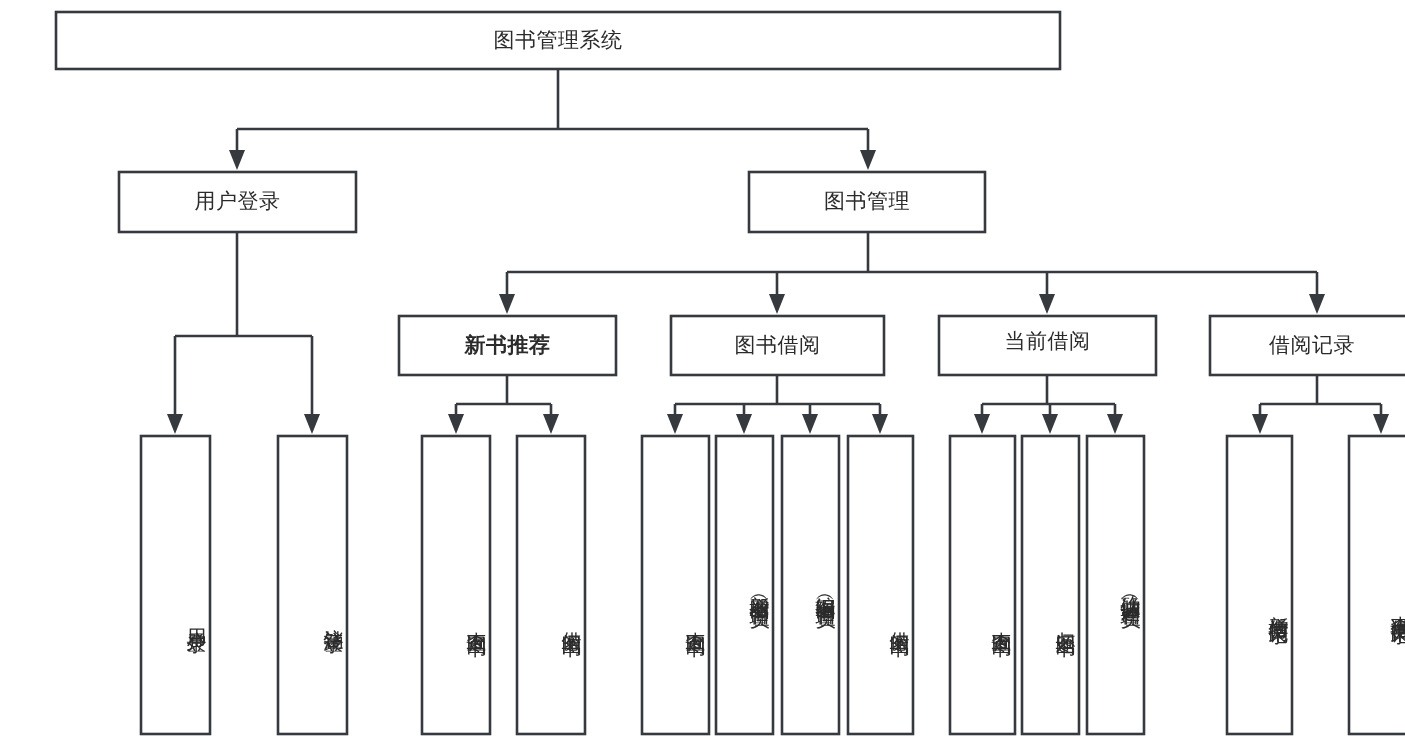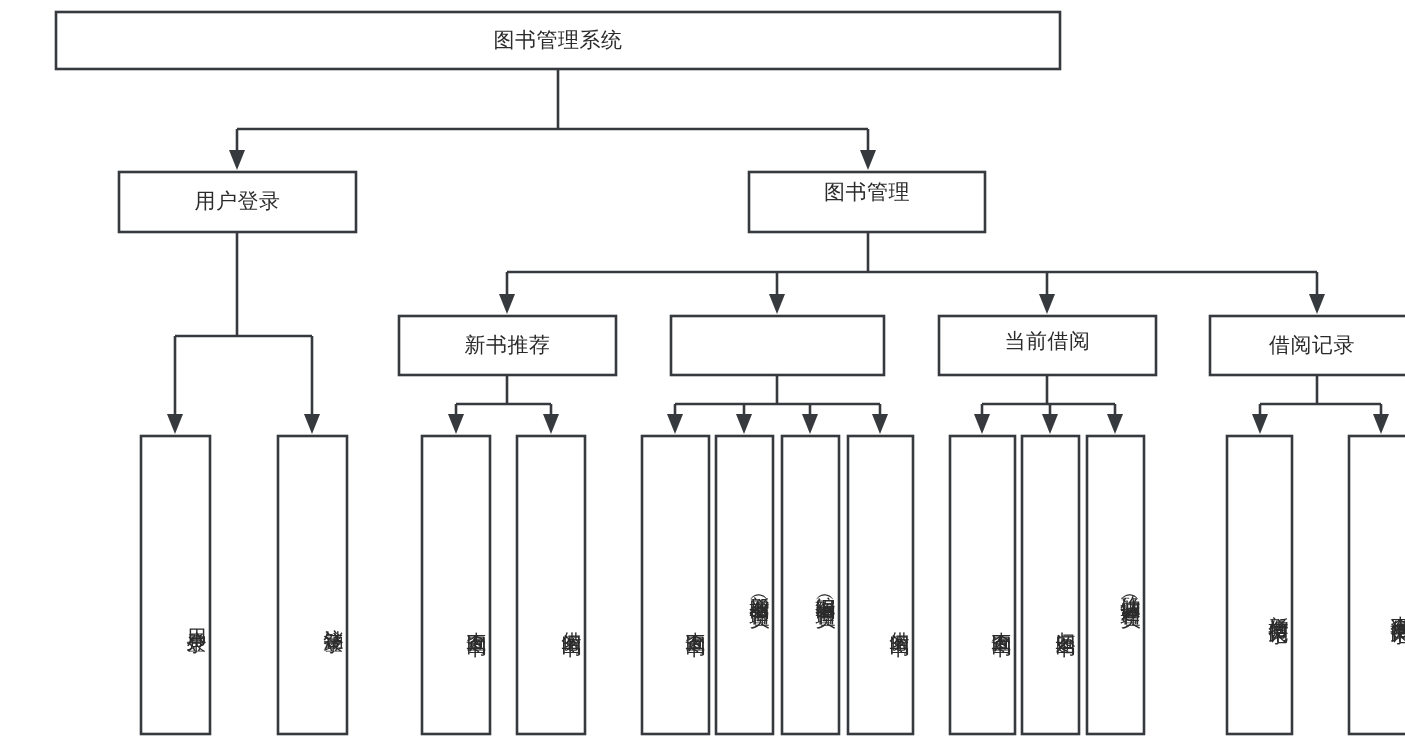--- a/index.html
+++ b/index.html
@@ -173,24 +173,25 @@
     <path class="connector" d="M 1222 404 L 1222 416"></path>
     <polygon class="arrow-head" points="1214,414 1230,414 1222,434"></polygon>
     <path class="connector" d="M 1343 404 L 1343 416"></path>
     <polygon class="arrow-head" points="1335,414 1351,414 1343,434"></polygon>
   </svg>
 
   <div class="node-label horizontal" style="left:18px; top:12px; width:1004px; height:57px;">图书管理系统</div>
 
   <div class="node-label horizontal" style="left:81px; top:172px; width:237px; height:60px;">用户登录</div>
 
-  <div class="node-label horizontal" style="left:711px; top:163px; width:236px; height:60px;">图书管理</div>
-
-  <div class="node-label horizontal" style="left:361px; top:316px; width:217px; height:59px;">新书推荐</div>
-
+  <div class="node-label horizontal" style="left:711px; top:172px; width:236px; height:60px;">图书管理</div>
+
+  <div class="node-label horizontal" style="left:361px; top:316px; width:217px; height:59px;font-weight:bold;">新书推荐</div>
+
+  <div class="node-label horizontal" style="left:633px; top:316px; width:213px; height:59px;">图书借阅</div>
 
   <div class="node-label horizontal" style="left:901px; top:316px; width:217px; height:51px;">当前借阅</div>
 
   <div class="node-label horizontal" style="left:1172px; top:316px; width:204px; height:59px;">借阅记录</div>
 
   <div class="node-label vertical" style="left:103px; top:500px; width:69px; height:234px;">用户登录</div>
   <div class="node-label vertical" style="left:240px; top:500px; width:69px; height:234px;">注销登录</div>
 
   <div class="node-label vertical" style="left:384px; top:505px; width:68px; height:229px;">查询图书</div>
   <div class="node-label vertical" style="left:479px; top:505px; width:68px; height:229px;">借阅图书</div>

